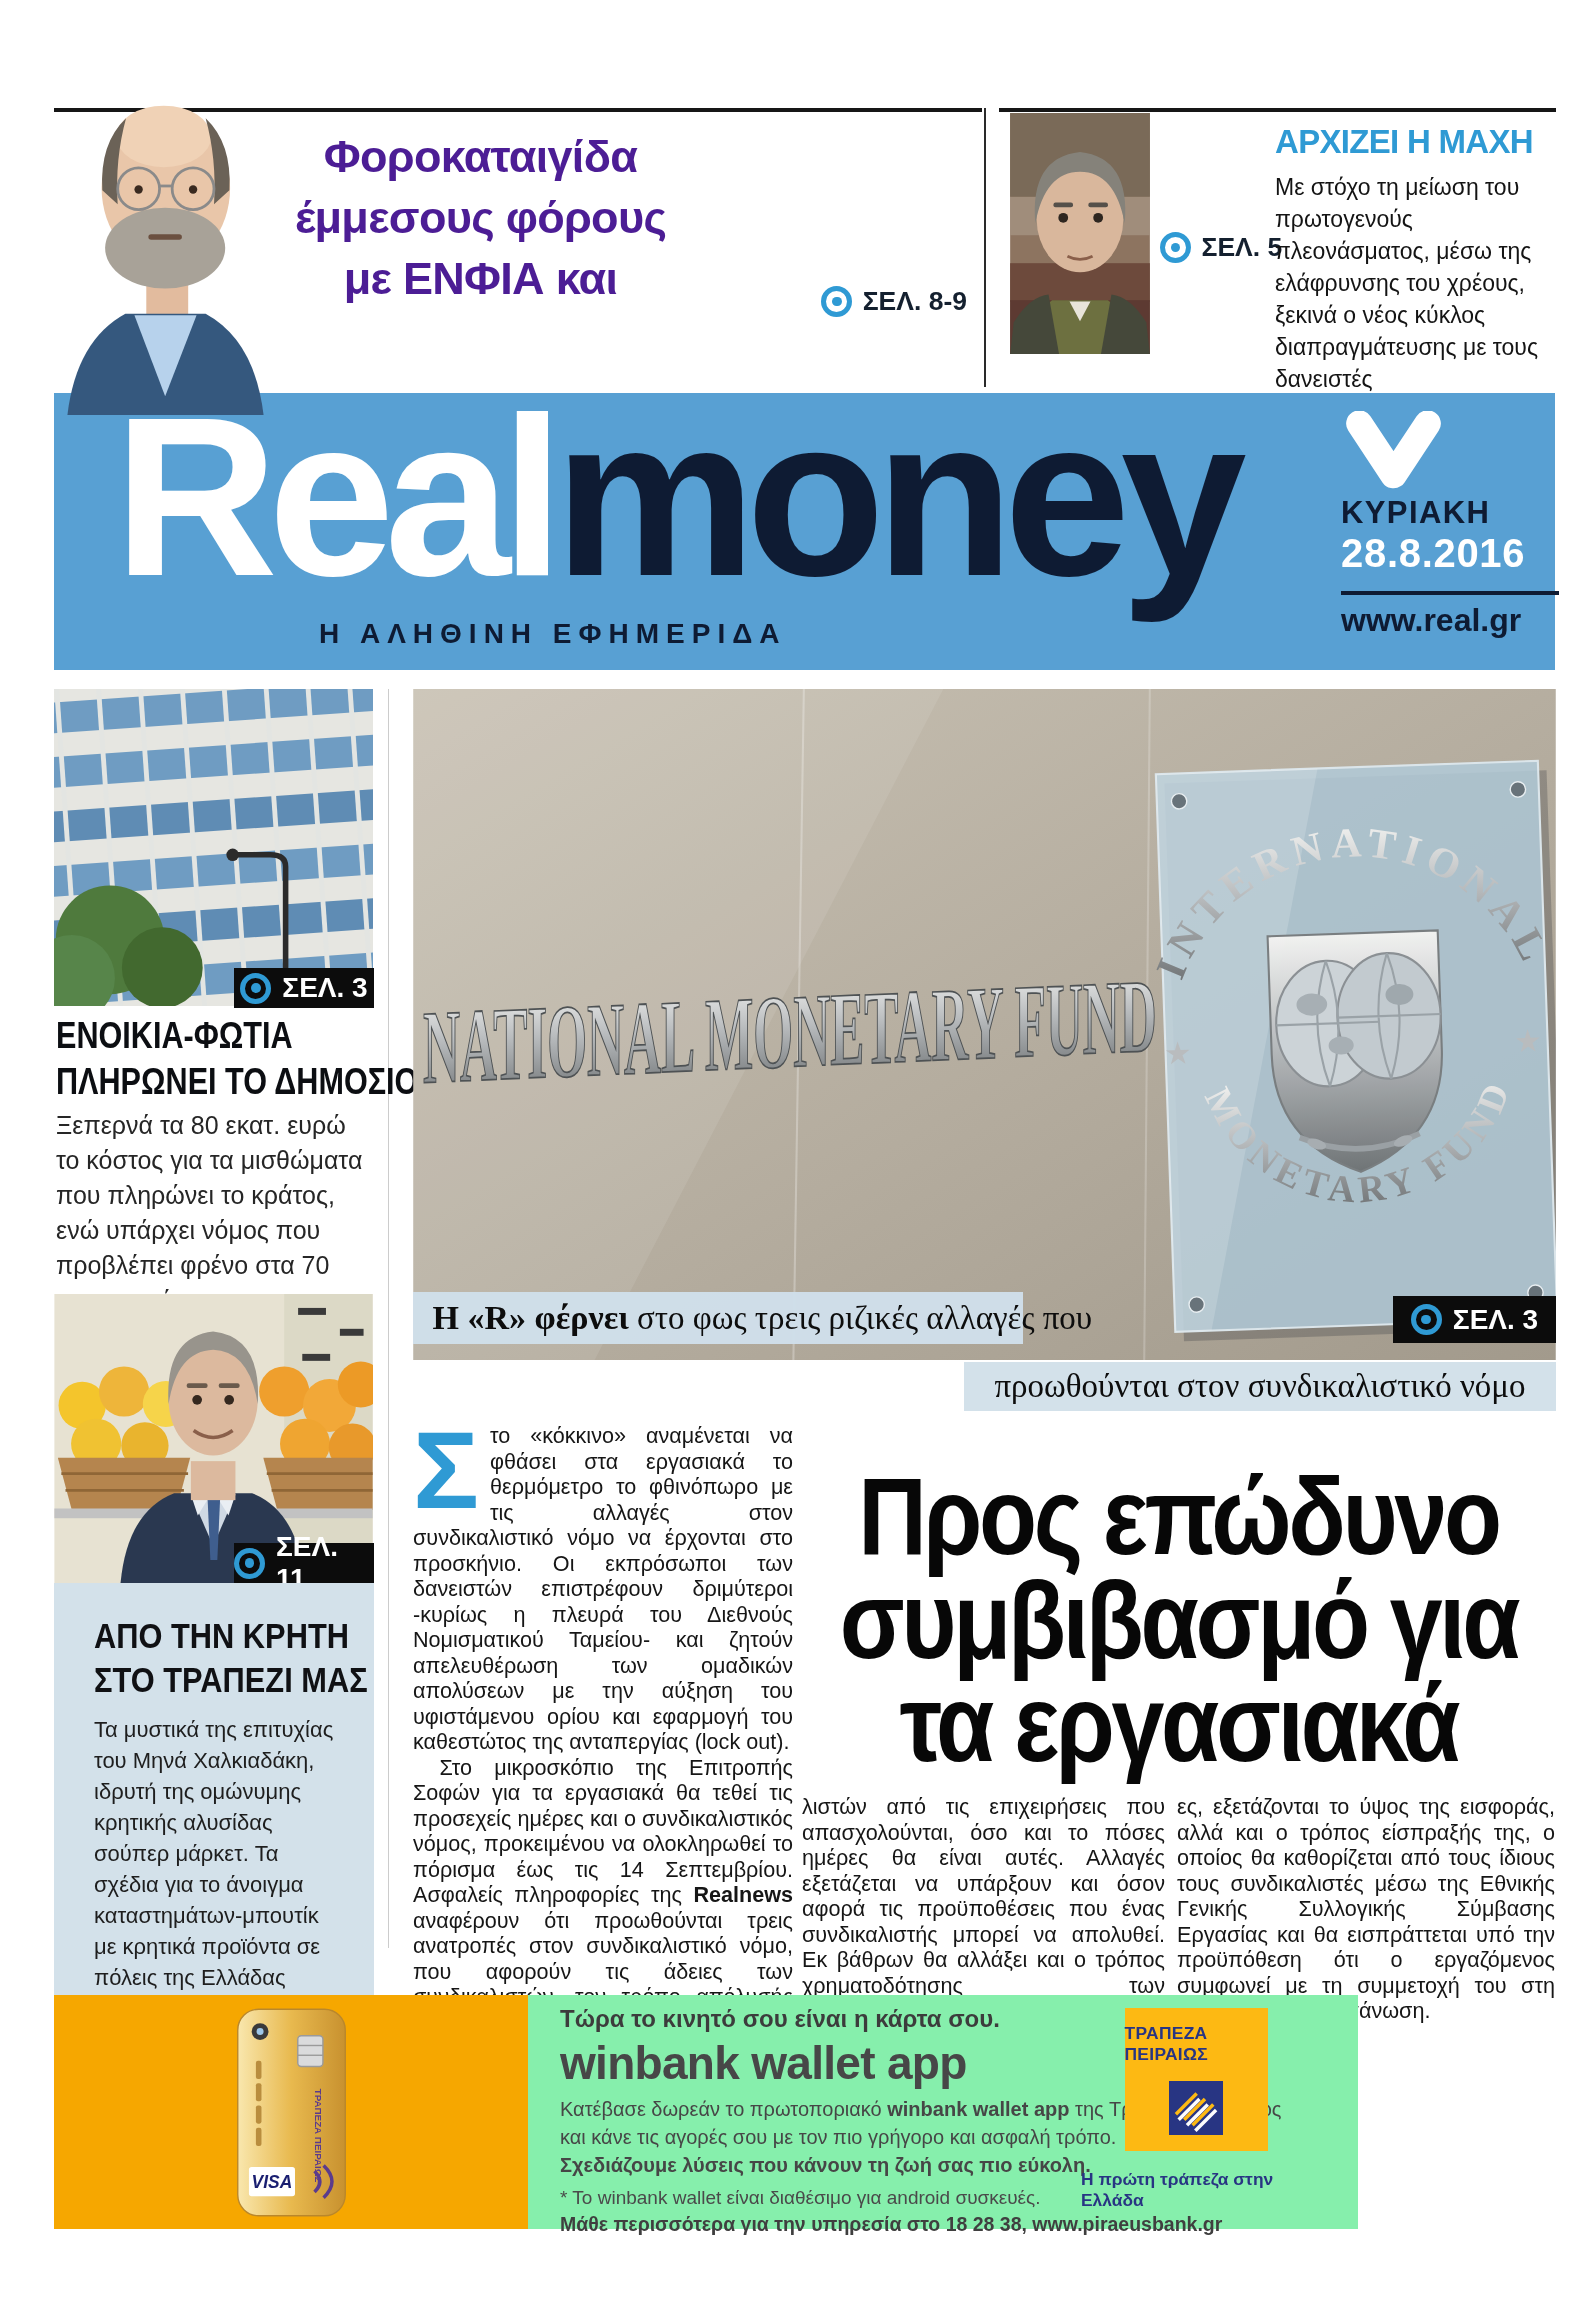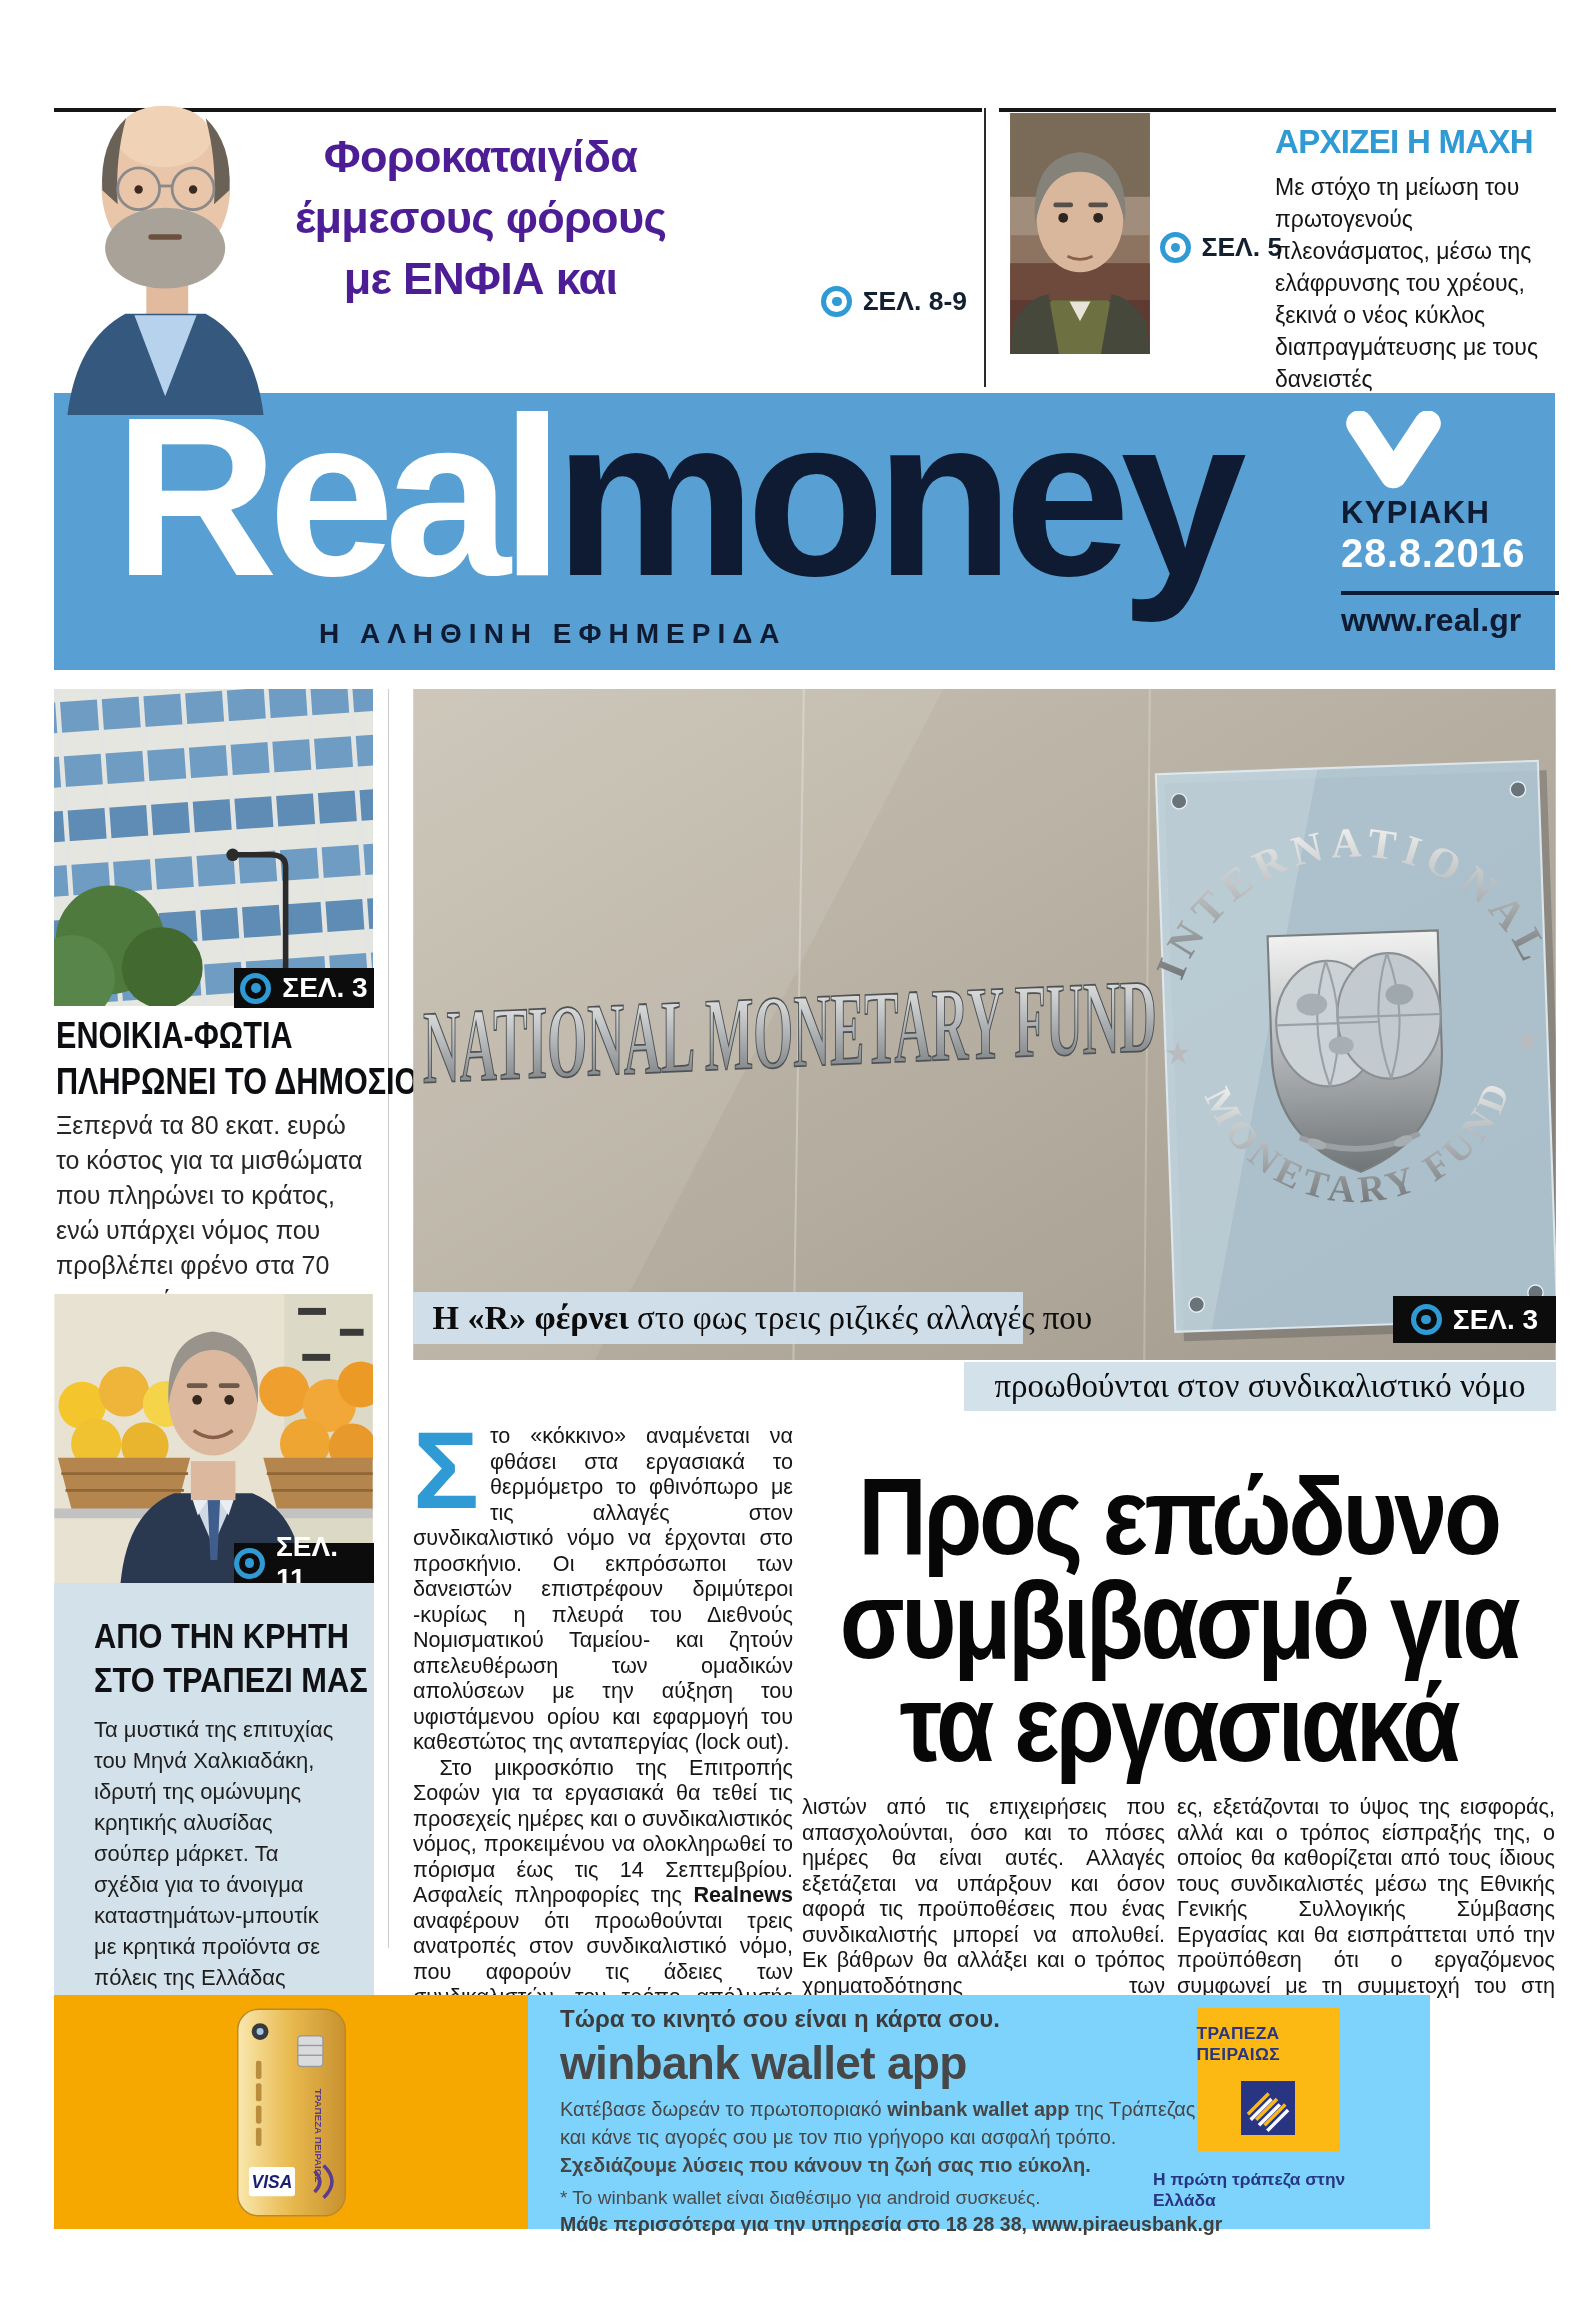--- a/index.html
+++ b/index.html
@@ -65,21 +65,21 @@
   .bodycol p.ind{text-indent:26.5px;}
   .col1{left:413px;top:1423px;width:380px;}
   .col2{left:802px;top:1794px;width:363px;}
   .col3{left:1177px;top:1794px;width:378px;}
   .dropcap{float:left;font-size:110px;line-height:82px;font-weight:700;color:var(--accent);margin:5.6px 11px 0 0;}
 
   
   .banner{position:absolute;left:54px;top:1995px;width:1501px;height:234px;}
   .banner-yellow{position:absolute;left:0;top:0;width:474px;height:234px;background:var(--banner-yellow);
        display:flex;align-items:center;justify-content:center;}
-  .banner-grey{position:absolute;left:474px;top:0;width:902px;height:234px;background:#7dd3fc;}
+  .banner-grey{position:absolute;left:474px;top:0;width:830px;height:234px;background:#86efac;}
   .bg-text{position:absolute;left:32px;top:9.8px;color:#3c3c3c;}
   .bg-tagline{font-size:24px;font-weight:700;margin:0 0 2.8px 0;}
   .bg-title{font-size:46px;font-weight:700;color:#474747;margin:0 0 8.4px 0;letter-spacing:-0.7px;}
   .bg-line{font-size:20px;margin:0 0 4.9px 0;color:#464646;}
   .bg-bold{font-weight:700;}
   .bg-foot{font-size:19px;margin:9.8px 0 4.2px 0;color:#4a4a4a;}
   .bg-more{font-size:19.5px;font-weight:700;color:#3f3f3f;margin:0;}
   .pir-wrap{position:absolute;right:47px;top:12.6px;width:230px;display:flex;flex-direction:column;
        align-items:center;gap:18px;}
   .pir-logo{width:143px;height:143px;background:var(--piraeus-yellow);display:flex;flex-direction:column;

